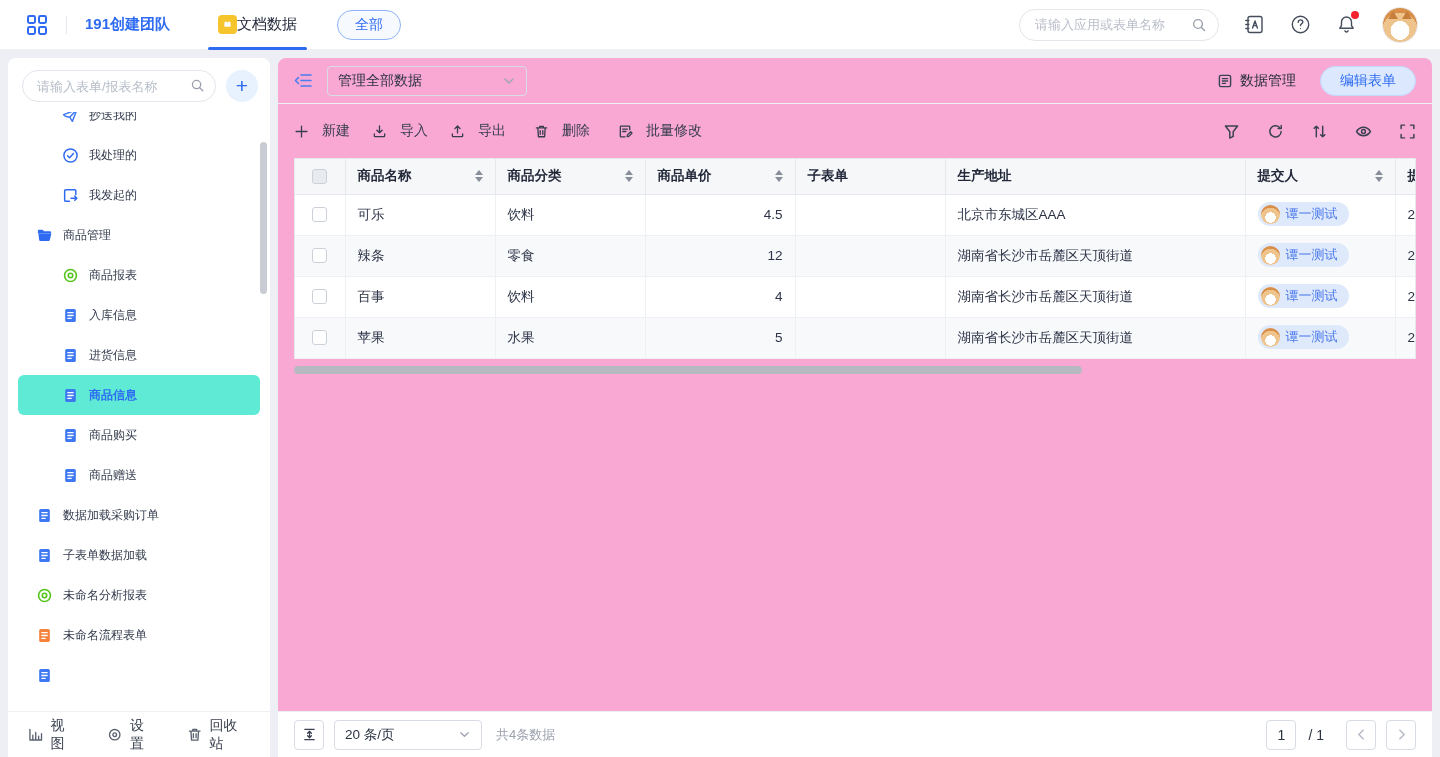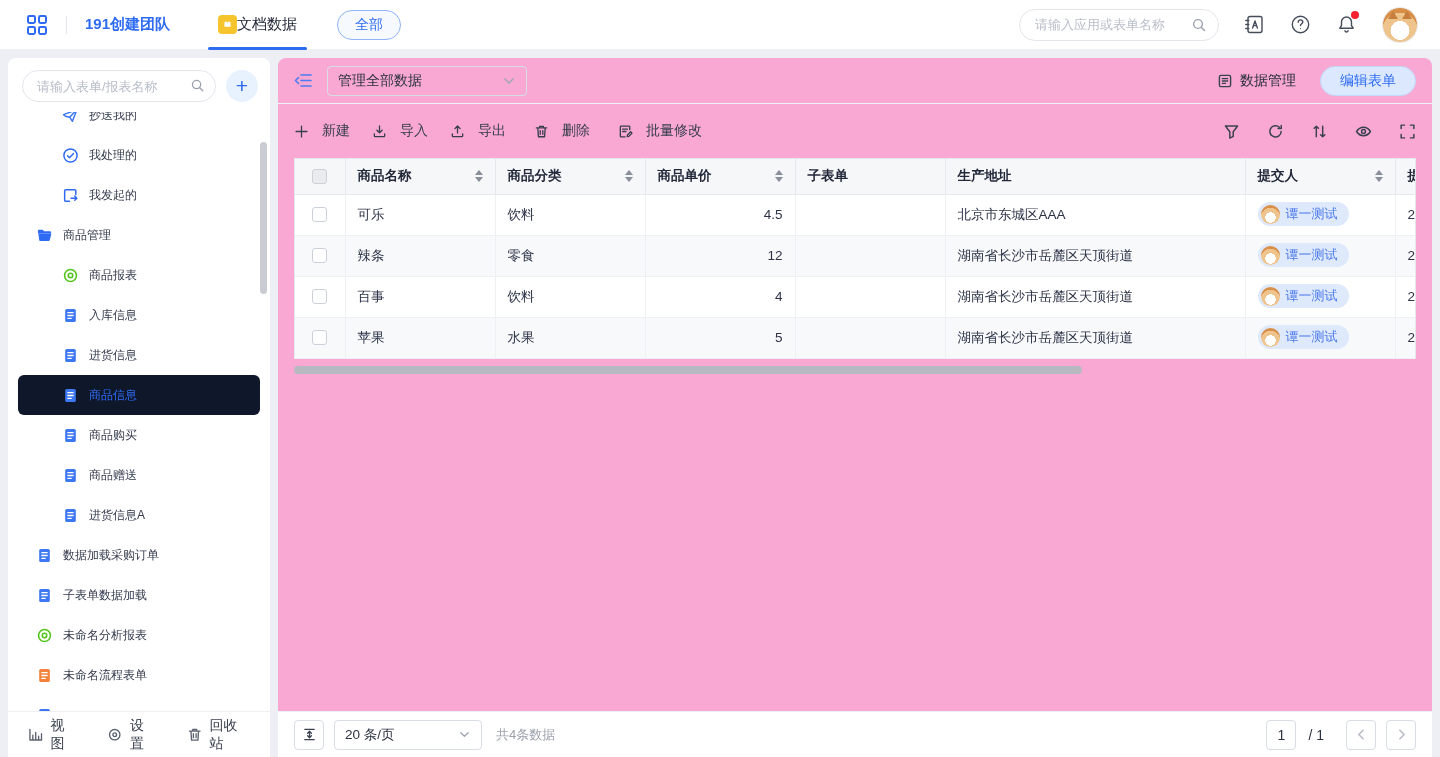--- a/index.html
+++ b/index.html
@@ -54,21 +54,21 @@
   .side-search .mag{position:absolute;right:11px;top:8px;width:15px;height:15px;color:#9aa0ab}
   .plus-btn{width:32px;height:32px;border-radius:50%;background:#e8f1fe;color:#2e6bf2;
     font-size:21px;line-height:30px;text-align:center;cursor:pointer;border:none;flex:none;
     font-family:inherit}
   .side-list{flex:1;overflow:hidden;padding:0 10px;position:relative}
   .side-item{height:40px;display:flex;align-items:center;gap:10px;padding:0 8px;
     font-size:12px;color:#333a4c;border-radius:6px;cursor:pointer;white-space:nowrap}
   .side-item .ic{width:17px;height:17px;flex:none}
   .side-item.lvl1{padding-left:18px}
   .side-item.lvl2{padding-left:44px}
-  .side-item.active{background:#0f172a;color:#2e6bf2;font-weight:400}
+  .side-item.active{background:#5eead4;color:#2e6bf2;font-weight:700}
   .side-item.clip-top{margin-top:-17px}
   .side-scrollbar{position:absolute;right:3px;top:84px;width:7px;height:152px;
     background:#c9ccd3;border-radius:4px;cursor:pointer}
   .side-footer{height:46px;border-top:1px solid #edeff2;display:flex;align-items:center;
     padding:0 20px;gap:30px;flex:none}
   .side-footer .f-item{display:flex;align-items:center;gap:7px;font-size:14px;
     color:#3a4150;cursor:pointer}
   .side-footer .ic{width:16px;height:16px;color:#5b6270}
   
   .main{position:absolute;top:58px;left:278px;right:8px;bottom:0;background:#f9a8d4;
@@ -297,29 +297,20 @@
       </div>
       <div class="side-item lvl2">
         <span class="ic">
           <svg viewBox="0 0 16 16">
             <rect x="3" y="1.8" width="10" height="12.4" rx="1.6" fill="#3d78f2"></rect>
             <path d="M5.5 5.3h5M5.5 8h5M5.5 10.7h3.2" stroke="#fff" stroke-width="1.2" stroke-linecap="round"></path>
           </svg>
         </span>
         <span>商品赠送</span>
       </div>
-      <div class="side-item lvl2">
-        <span class="ic">
-          <svg viewBox="0 0 16 16">
-            <rect x="3" y="1.8" width="10" height="12.4" rx="1.6" fill="#3d78f2"></rect>
-            <path d="M5.5 5.3h5M5.5 8h5M5.5 10.7h3.2" stroke="#fff" stroke-width="1.2" stroke-linecap="round"></path>
-          </svg>
-        </span>
-        <span>进货信息A</span>
-      </div>
       <div class="side-item lvl1">
         <span class="ic">
           <svg viewBox="0 0 16 16">
             <rect x="3" y="1.8" width="10" height="12.4" rx="1.6" fill="#3d78f2"></rect>
             <path d="M5.5 5.3h5M5.5 8h5M5.5 10.7h3.2" stroke="#fff" stroke-width="1.2" stroke-linecap="round"></path>
           </svg>
         </span>
         <span>数据加载采购订单</span>
       </div>
       <div class="side-item lvl1">

